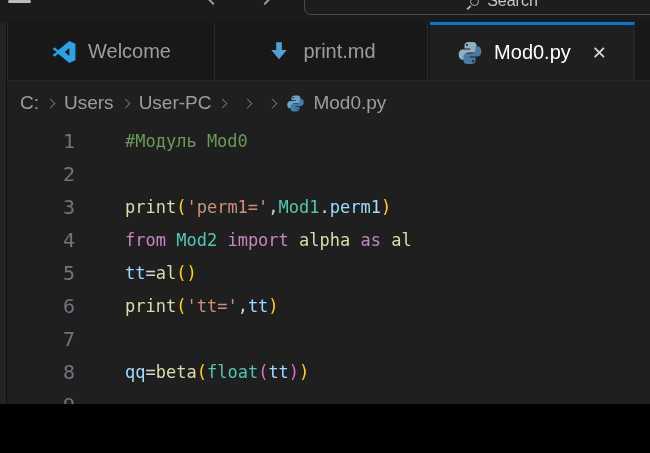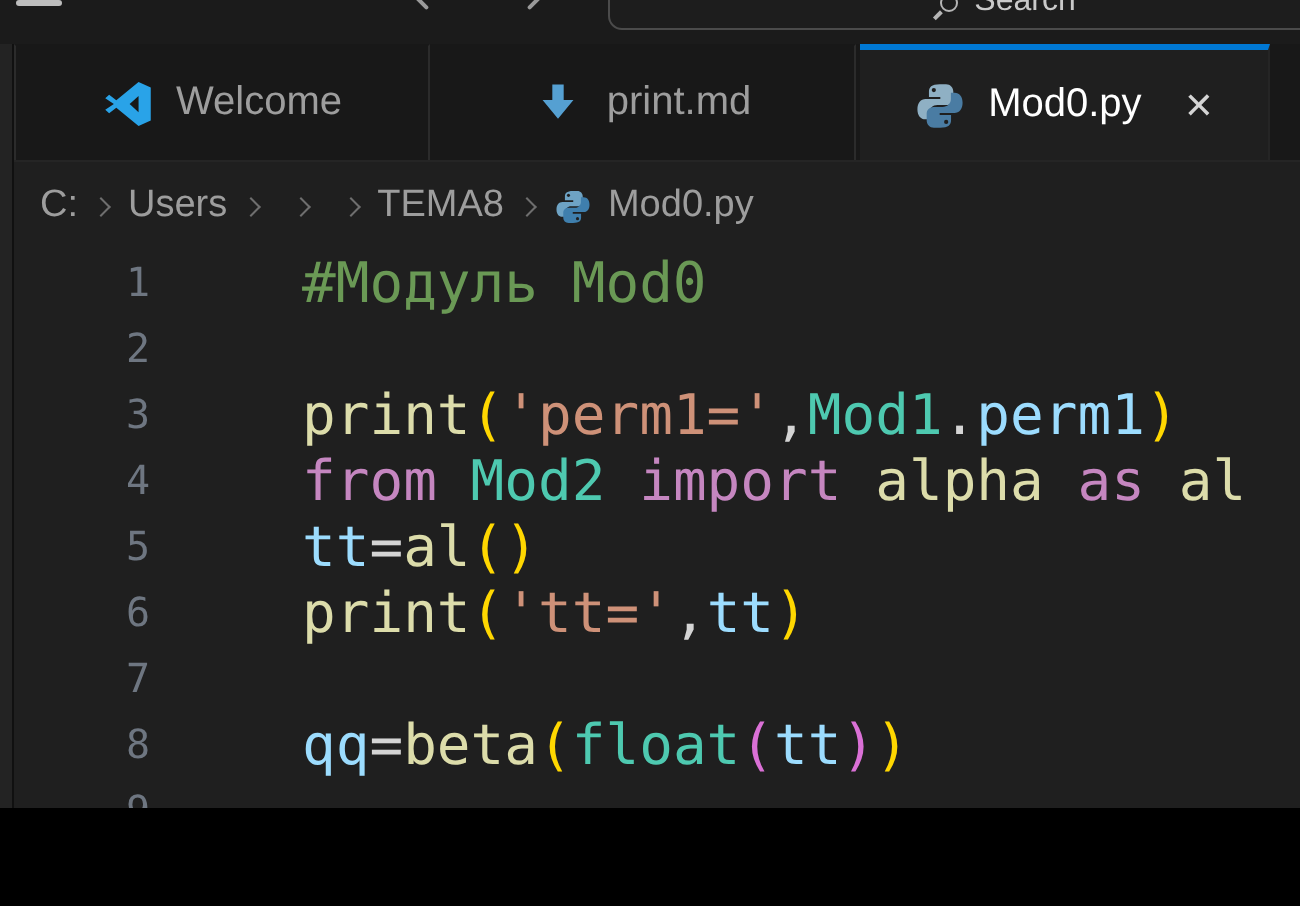--- a/index.html
+++ b/index.html
@@ -50,21 +50,21 @@
   }
   .bc-items { display:flex; align-items:center; }
   .crumb { white-space:pre; }
   .chev { width:7px; height:7px; border-top:1.7px solid #6e6e6e; border-right:1.7px solid #6e6e6e; transform:rotate(45deg); margin:0 10px 0 8px; flex:none; }
   .bc-icon { width:19px; height:19px; margin-right:8px; flex:none; }
   
   .editor { position:absolute; left:0; top:125px; width:650px; bottom:0; background:#1f1f1f; font-family:"DejaVu Sans Mono", monospace; }
   .code-row { position:relative; display:flex; height:33px; line-height:33px; }
   .gutter { flex:none; width:75px; text-align:right; color:#6e7681; font-size:20px; }
   .gutter.active { color:#c6c6c6; }
-  .code-text { margin-left:76px; font-size:28px; white-space:pre; }
+  .code-text { margin-left:50px; font-size:17px; white-space:pre; }
   .current-box { position:absolute; left:125px; right:0; top:0; bottom:0; border:1px solid #3b3b3b; }
 </style>
 </head>
 <body>
 
 <div class="screen">
 
   <div class="titlebar">
     <div class="burger"></div>
     <div class="navtip back"></div>
@@ -104,23 +104,23 @@
       <span class="tab-close">✕</span>
     </div>
   </div>
 
   <div class="breadcrumb">
     <div class="bc-items" id="bc-items">
         <span class="crumb">C:</span>
         <span class="chev"></span>
         <span class="crumb">Users</span>
         <span class="chev"></span>
+        <span class="crumb">User-PC</span>
         <span class="chev"></span>
         <span class="chev"></span>
-        <span class="crumb">TEMA8</span>
         <span class="chev"></span>
       </div>
     <svg class="bc-icon" viewBox="0 0 32 32">
       <path fill="#6ea3c4" d="M15.9 2.6c-5.2 0-6.7 1.9-6.7 4.6v3.2h7v1.3H7.1c-2.9 0-5 2.3-5 6.3 0 3.9 2 6.2 4.9 6.2h2.3v-3.9c0-2.8 2.3-4.9 5.1-4.9h5.6c2.4 0 4.2-1.8 4.2-4.2V7.2c0-2.6-1.8-4.6-4.5-4.6h-3.8z"></path>
       <circle cx="12.2" cy="6.2" r="1.3" fill="#1f1f1f"></circle>
       <g transform="rotate(180 16 16)">
         <path fill="#3f7fad" d="M15.9 2.6c-5.2 0-6.7 1.9-6.7 4.6v3.2h7v1.3H7.1c-2.9 0-5 2.3-5 6.3 0 3.9 2 6.2 4.9 6.2h2.3v-3.9c0-2.8 2.3-4.9 5.1-4.9h5.6c2.4 0 4.2-1.8 4.2-4.2V7.2c0-2.6-1.8-4.6-4.5-4.6h-3.8z"></path>
         <circle cx="12.2" cy="6.2" r="1.3" fill="#1f1f1f"></circle>
       </g>
     </svg>

